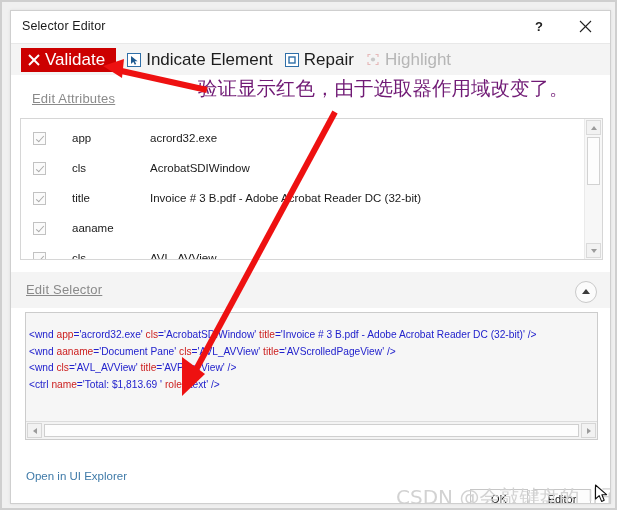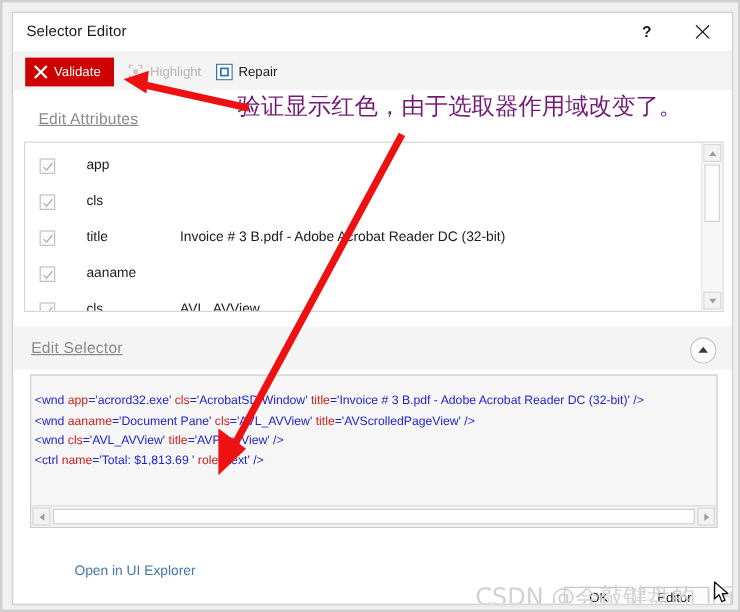--- a/index.html
+++ b/index.html
@@ -72,21 +72,21 @@
     display: flex;
     align-items: center;
     padding-left: 10px;
     gap: 0px;
   }
   .tb-item {
     display: flex;
     align-items: center;
     height: 24px;
     padding: 0 7px 0 5px;
-    font-size: 11px;
+    font-size: 17px;
     color: #1c1c1c;
     cursor: default;
     white-space: nowrap;
   }
   .tb-item .tb-label { margin-left: 5px; }
   #validate-button {
     background: #cc0000;
     color: #ffffff;
     height: 24px;
     padding: 0 11px 0 7px;
@@ -290,21 +290,20 @@
     cursor: default;
   }
 
   
   #ui-explorer-link {
     position: absolute;
     left: 15px; top: 459px;
     font-size: 11.5px;
     color: #3f7aa8;
     cursor: default;
-    margin-left: 36px;
   }
   .dlg-button {
     position: absolute;
     top: 478px;
     width: 58px; height: 20px;
     box-sizing: border-box;
     background: #fcfcfc;
     border: 1px solid #c6c6c6;
     font-size: 11px;
     color: #1a1a1a;
@@ -368,58 +367,69 @@
       <div class="tb-item" id="validate-button">
         <span class="tb-icon">
           <svg width="12" height="12" viewBox="0 0 12 12" aria-hidden="true">
             <line x1="1" y1="1" x2="11" y2="11" stroke="#ffffff" stroke-width="1.9"></line>
             <line x1="11" y1="1" x2="1" y2="11" stroke="#ffffff" stroke-width="1.9"></line>
           </svg>
         </span>
         <span class="tb-label">Validate</span>
       </div>
 
+      <div class="tb-item" id="indicate-button">
+        <span class="tb-icon">
+          <svg width="14" height="14" viewBox="0 0 14 14" aria-hidden="true">
+            <rect x="0.5" y="0.5" width="13" height="13" fill="#ffffff" stroke="#2f6fa8" stroke-width="1"></rect>
+            <path d="M4 3 L4 11 L6.3 8.8 L7.8 11.7 L9.2 11 L7.7 8.3 L10.6 8.3 Z" fill="#1f5a8f"></path>
+          </svg>
+        </span>
+        <span class="tb-label">Indicate Element</span>
+      </div>
+
+      <div class="tb-item" id="repair-button">
+        <span class="tb-icon">
+          <svg width="14" height="14" viewBox="0 0 14 14" aria-hidden="true">
+            <rect x="0.5" y="0.5" width="13" height="13" fill="#ffffff" stroke="#2f6fa8" stroke-width="1"></rect>
+            <rect x="4" y="4" width="6" height="6" fill="none" stroke="#2f6fa8" stroke-width="1.4"></rect>
+          </svg>
+        </span>
+        <span class="tb-label">Repair</span>
+      </div>
 
       <div class="tb-item" id="highlight-button">
         <span class="tb-icon">
           <svg width="14" height="14" viewBox="0 0 14 14" aria-hidden="true">
             <path d="M2 4 L2 1.5 L4.5 1.5" fill="none" stroke="#e6b9b9" stroke-width="1.2"></path>
             <path d="M12 4 L12 1.5 L9.5 1.5" fill="none" stroke="#e6b9b9" stroke-width="1.2"></path>
             <path d="M2 9 L2 11.5 L4.5 11.5" fill="none" stroke="#e6b9b9" stroke-width="1.2"></path>
             <path d="M12 9 L12 11.5 L9.5 11.5" fill="none" stroke="#e6b9b9" stroke-width="1.2"></path>
             <circle cx="7" cy="6.5" r="2.1" fill="#c9c9c9"></circle>
           </svg>
         </span>
         <span class="tb-label">Highlight</span>
       </div>
-
-      <div class="tb-item" id="repair-button">
-        <span class="tb-icon">
-          <svg width="14" height="14" viewBox="0 0 14 14" aria-hidden="true">
-            <rect x="0.5" y="0.5" width="13" height="13" fill="#ffffff" stroke="#2f6fa8" stroke-width="1"></rect>
-            <rect x="4" y="4" width="6" height="6" fill="none" stroke="#2f6fa8" stroke-width="1.4"></rect>
-          </svg>
-        </span>
-        <span class="tb-label">Repair</span>
-      </div>
     </div>
 
     <div class="section-label" id="edit-attributes-label">Edit Attributes</div>
 
     <div id="attributes-panel">
       <div id="attributes-list">
 
         <div class="attr-row">
           <span class="attr-checkbox"></span>
           <span class="attr-name">app</span>
+          <span class="attr-value">acrord32.exe</span>
         </div>
 
         <div class="attr-row">
           <span class="attr-checkbox"></span>
           <span class="attr-name">cls</span>
+          <span class="attr-value">AcrobatSDIWindow</span>
         </div>
 
         <div class="attr-row">
           <span class="attr-checkbox"></span>
           <span class="attr-name">title</span>
           <span class="attr-value">Invoice # 3 B.pdf - Adobe Acrobat Reader DC (32-bit)</span>
         </div>
 
         <div class="attr-row">
           <span class="attr-checkbox"></span>

